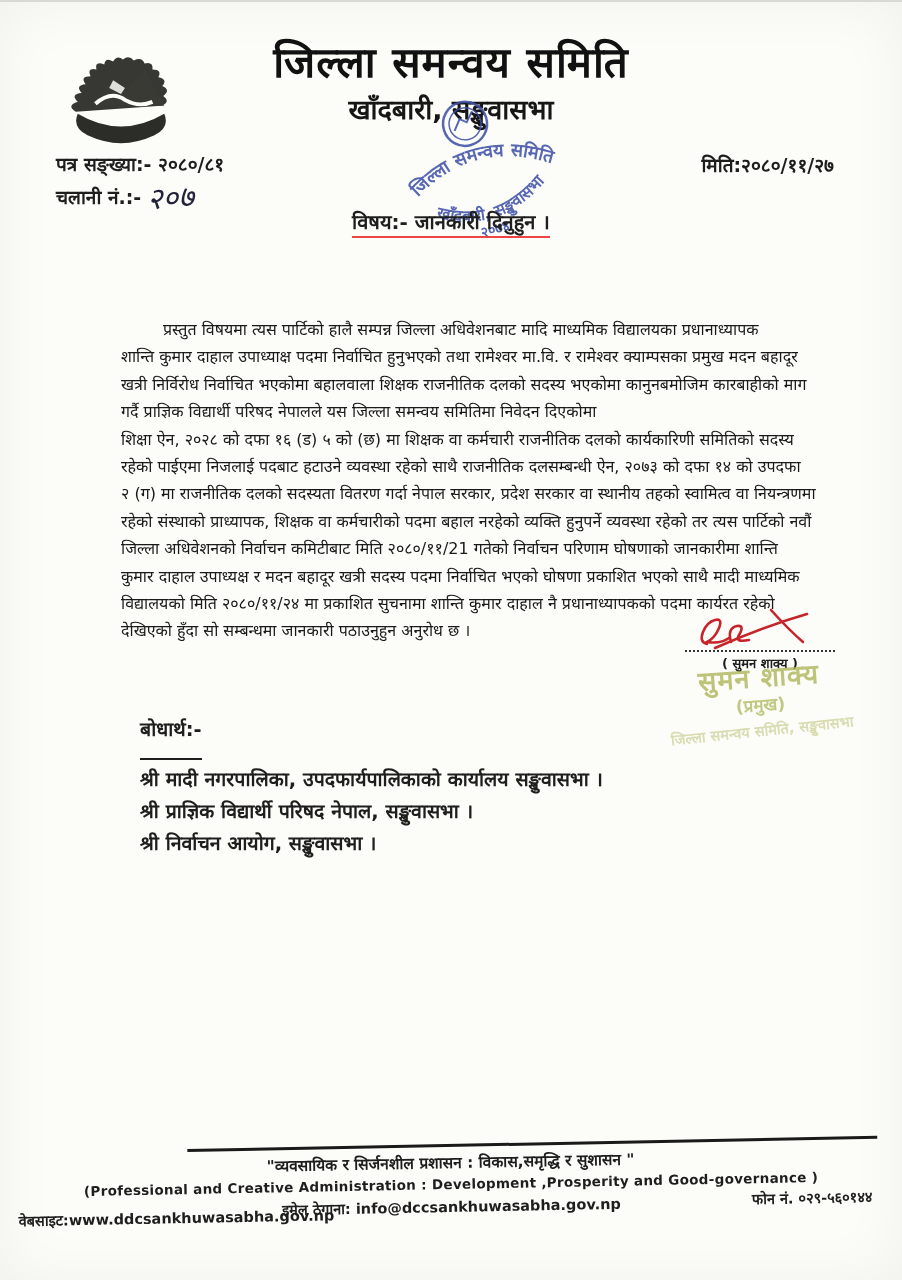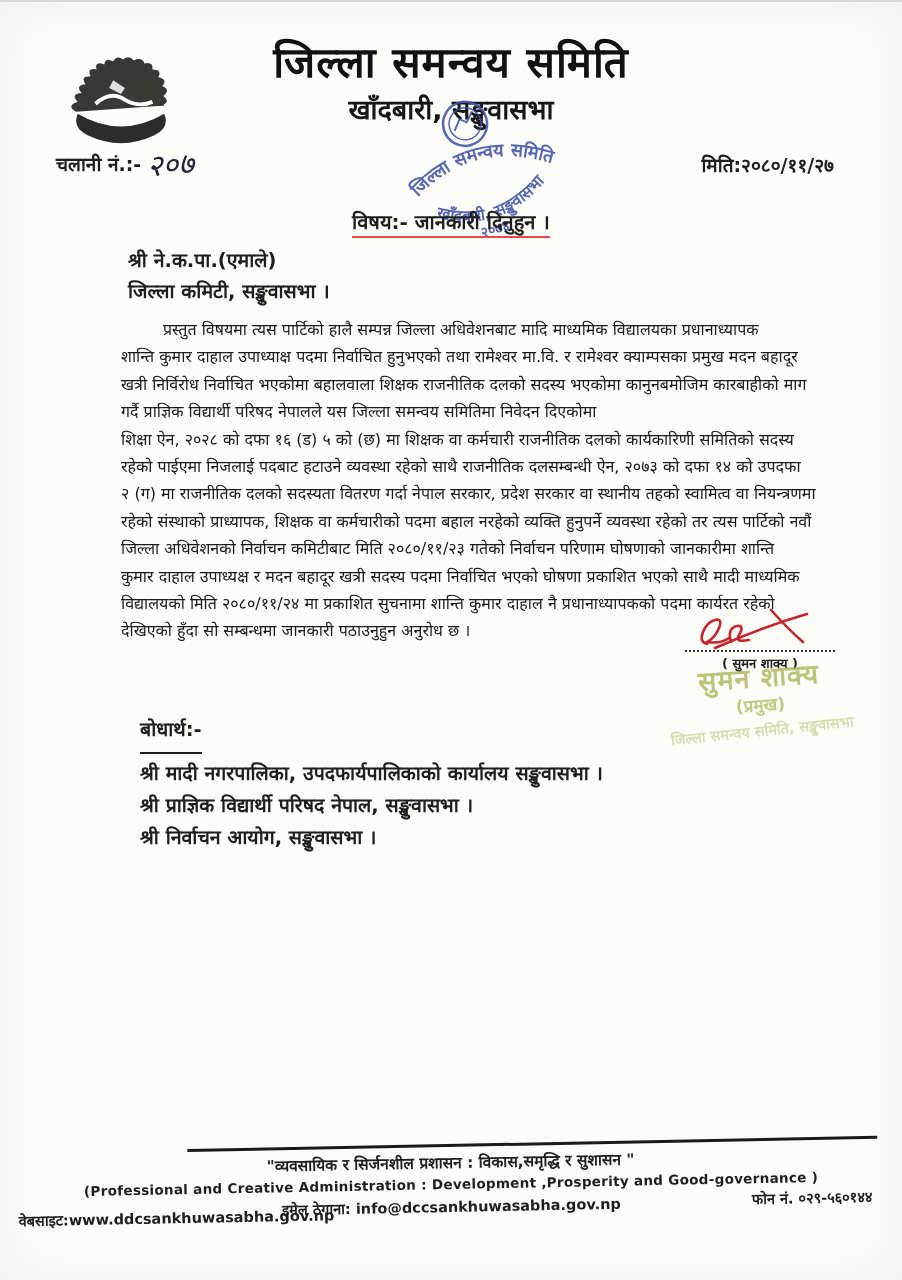--- a/index.html
+++ b/index.html
@@ -44,21 +44,21 @@
   .sign-name{font-size:13px;font-weight:700;}
   .sign-title{font-size:18px;font-weight:700;margin-top:3px;position:relative;z-index:2;}
   .name-stamp{
     position:relative;z-index:1;margin-top:-14px;transform:rotate(-4deg);
     color:#aeb75a;
   }
   .name-stamp .ns-name{font-size:27px;font-weight:700;letter-spacing:1px;opacity:.8;}
   .name-stamp .ns-title{font-size:17px;font-weight:700;opacity:.75;margin-top:-2px;}
   .name-stamp .ns-org{font-size:14.5px;font-weight:700;opacity:.45;white-space:nowrap;margin-top:4px;transform:rotate(-2deg);}
   .cc-block{position:absolute;left:140px;top:712px;font-size:19.5px;line-height:32px;}
-  .cc-label{font-weight:700;border-bottom:2px solid #1e1e1e;display:inline-block;padding-bottom:6px;margin-bottom:4px;}
+  .cc-label{font-weight:700;border-bottom:2px solid #1e1e1e;display:inline-block;padding-bottom:12px;margin-bottom:4px;}
   .cc-item{font-weight:600;}
   .footer{position:absolute;left:0;right:0;top:1142px;transform:rotate(-1.1deg);}
   .footer-divider{width:690px;margin:0 0 4px 188px;border-top:3px solid #1a1a1a;}
   .footer-motto-np{text-align:center;font-size:15.5px;font-weight:700;}
   .footer-motto-en{text-align:center;font-size:13.5px;font-weight:700;letter-spacing:.3px;margin-top:3px;}
   .footer-row{position:relative;height:26px;margin-top:2px;font-size:14.5px;font-weight:700;}
   .footer-web{position:absolute;left:18px;top:8px;}
   .footer-email{position:absolute;left:0;right:0;text-align:center;top:2px;}
   .footer-phone{position:absolute;right:30px;top:0px;}
 </style>
@@ -93,46 +93,43 @@
         <textPath href="#arcTop" startOffset="10%">जिल्ला समन्वय समिति</textPath>
       </text>
       <text font-size="16" font-weight="bold" fill="#4253a8" stroke="none" font-family="DejaVu Sans, sans-serif">
         <textPath href="#arcBot" startOffset="12%">खाँदबारी, सङ्खुवासभा</textPath>
       </text>
       <text x="110" y="142" text-anchor="middle" font-size="14" font-weight="bold" fill="#4253a8" stroke="none" font-family="DejaVu Sans, sans-serif">२०७४</text>
     </g>
   </svg>
 
   <div class="meta-left">
+    <div>पत्र सङ्ख्या:- २०८०/८१</div>
     <div class="chalani-row">
       <span>चलानी नं.:-</span>
       <span class="chalani-no">२०७</span>
     </div>
   </div>
   <div class="meta-date">मिति:२०८०/११/२७</div>
 
   <div class="subject">
     <span>विषय:- जानकारी दिनुहुन ।</span>
   </div>
 
-  <div class="addressee">
-    <div>श्री ने.क.पा.(एमाले)</div>
-    <div>जिल्ला कमिटी, सङ्खुवासभा ।</div>
-  </div>
 
   <div class="body-text">
     <div class="line indent">प्रस्तुत विषयमा  त्यस पार्टिको हालै सम्पन्न  जिल्ला अधिवेशनबाट मादि माध्यमिक विद्यालयका प्रधानाध्यापक</div>
     <div class="line">शान्ति कुमार दाहाल उपाध्याक्ष पदमा निर्वाचित हुनुभएको तथा रामेश्वर मा.वि. र रामेश्वर क्याम्पसका  प्रमुख  मदन बहादूर</div>
     <div class="line">खत्री निर्विरोध निर्वाचित भएकोमा  बहालवाला शिक्षक राजनीतिक दलको सदस्य भएकोमा कानुनबमोजिम कारबाहीको माग</div>
     <div class="line">गर्दै प्राज्ञिक विद्यार्थी परिषद नेपालले  यस जिल्ला समन्वय समितिमा निवेदन दिएकोमा</div>
     <div class="line">शिक्षा ऐन, २०२८ को दफा १६ (ड) ५  को (छ) मा शिक्षक वा कर्मचारी राजनीतिक दलको कार्यकारिणी समितिको सदस्य</div>
     <div class="line">रहेको पाईएमा निजलाई पदबाट हटाउने व्यवस्था रहेको  साथै राजनीतिक दलसम्बन्धी ऐन, २०७३ को दफा १४ को उपदफा</div>
     <div class="line">२ (ग) मा  राजनीतिक दलको सदस्यता वितरण गर्दा नेपाल सरकार, प्रदेश सरकार वा स्थानीय तहको स्वामित्व वा नियन्त्रणमा</div>
     <div class="line">रहेको संस्थाको  प्राध्यापक, शिक्षक वा कर्मचारीको पदमा बहाल नरहेको व्यक्ति हुनुपर्ने व्यवस्था रहेको तर  त्यस पार्टिको नवौं</div>
-    <div class="line">जिल्ला अधिवेशनको निर्वाचन कमिटीबाट  मिति २०८०/११/२३ गतेको निर्वाचन परिणाम घोषणाको जानकारीमा  शान्ति</div>
+    <div class="line">जिल्ला अधिवेशनको निर्वाचन कमिटीबाट  मिति २०८०/११/21 गतेको निर्वाचन परिणाम घोषणाको जानकारीमा  शान्ति</div>
     <div class="line">कुमार दाहाल उपाध्यक्ष र मदन बहादूर खत्री सदस्य पदमा  निर्वाचित भएको घोषणा प्रकाशित भएको  साथै मादी माध्यमिक</div>
     <div class="line">विद्यालयको  मिति २०८०/११/२४ मा प्रकाशित सुचनामा शान्ति कुमार दाहाल नै प्रधानाध्यापकको पदमा कार्यरत रहेको</div>
     <div class="line">देखिएको हुँदा सो सम्बन्धमा जानकारी पठाउनुहुन अनुरोध छ ।</div>
   </div>
 
   <div class="sign-block">
     <svg class="sign-scribble" width="150" height="48" viewBox="0 0 150 48">
       <g stroke="#c5242b" stroke-width="2.6" fill="none" stroke-linecap="round">
         <path d="M22,36 q-8,-2 -4,-12 q4,-10 12,-12 q8,-2 4,8 q-4,10 -12,14 q14,2 22,-4"></path>
         <path d="M46,34 q-4,-14 6,-16 q8,-1 2,9 q-5,8 10,5"></path>

